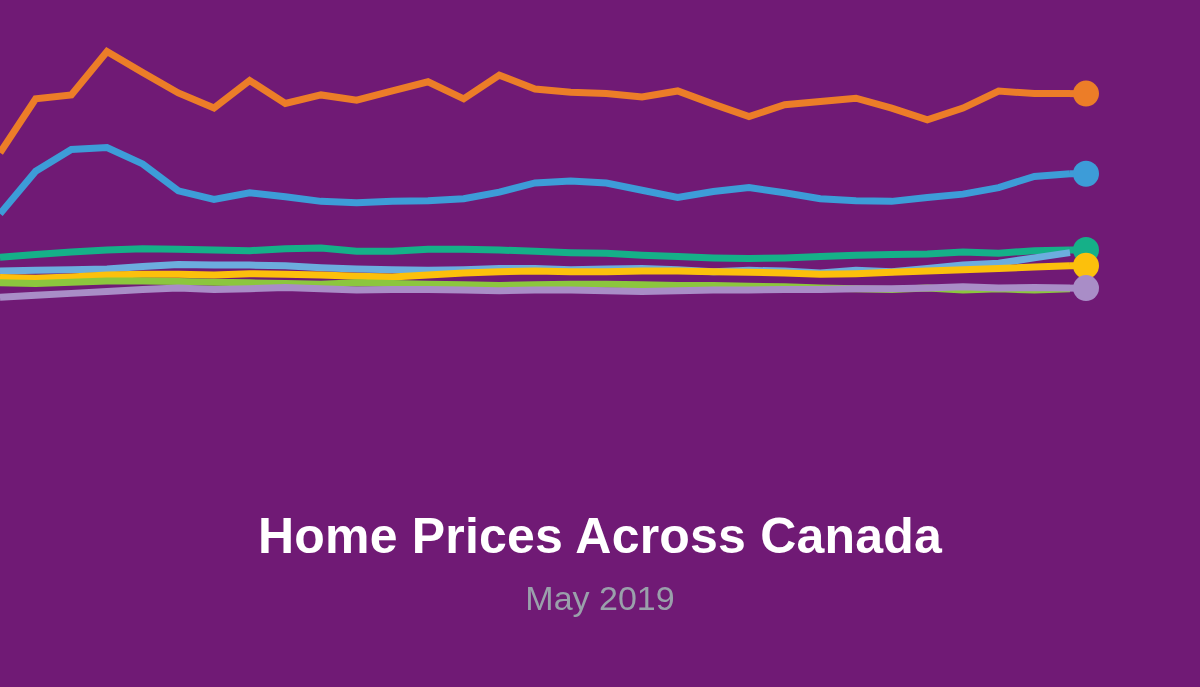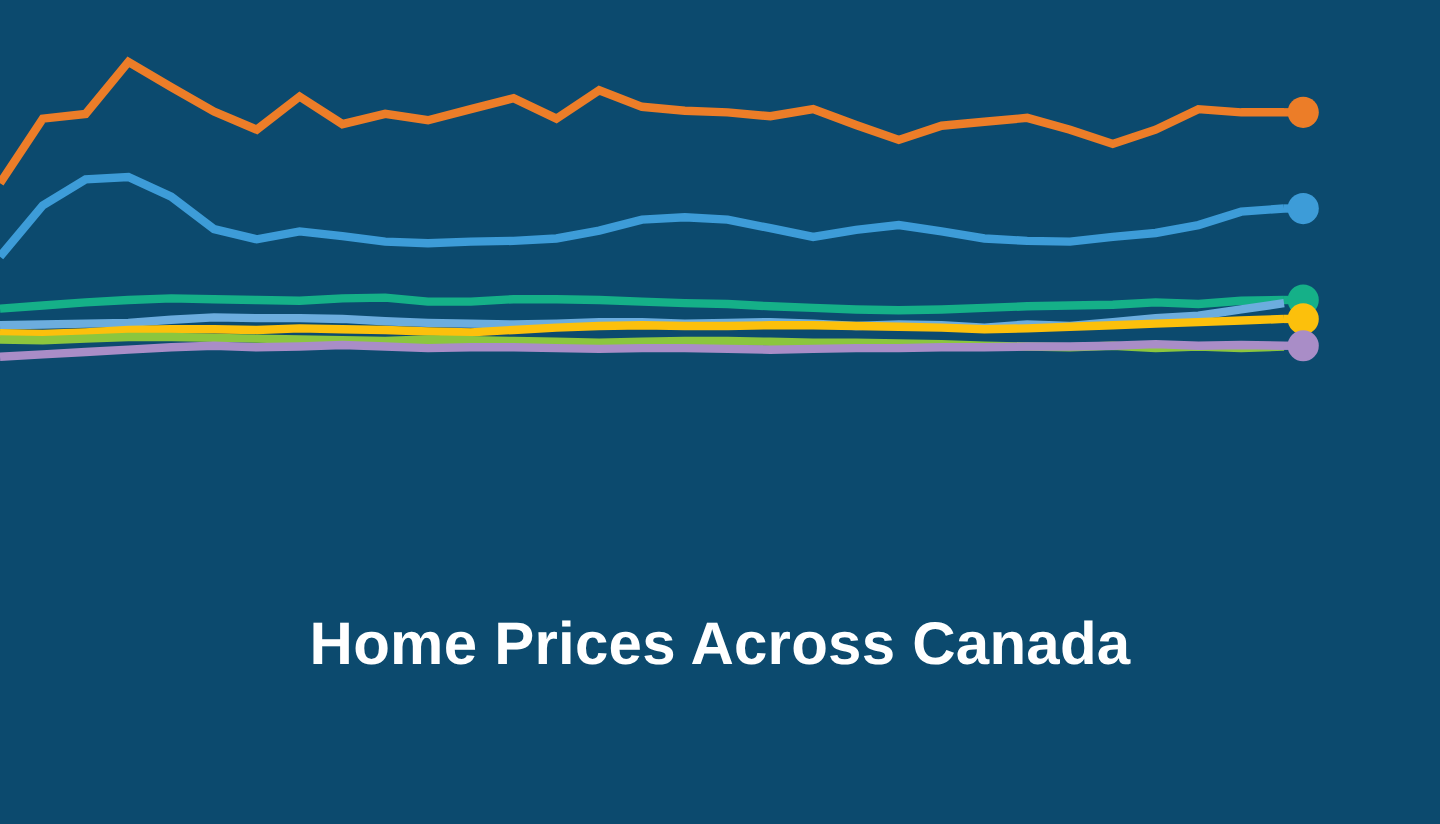--- a/index.html
+++ b/index.html
@@ -10,21 +10,21 @@
   body {
     width: 1200px;
     height: 687px;
     overflow: hidden;
     font-family: "Liberation Sans", sans-serif;
   }
   #stage {
     position: relative;
     width: 1200px;
     height: 687px;
-    background: #0c4a6e;
+    background: #701a75;
   }
   #chart-svg {
     position: absolute;
     left: 0;
     top: 0;
     width: 1200px;
     height: 687px;
     display: block;
   }
   .caption {
@@ -73,14 +73,15 @@
         <circle cx="1086" cy="93.60000000000002" r="13" fill="#ec7d28"></circle>
         <circle cx="1086" cy="173.7714285714286" r="13" fill="#3d9cd8"></circle>
         <circle cx="1086" cy="250" r="13" fill="#15b088"></circle>
         <circle cx="1086" cy="265.7714285714286" r="13" fill="#fcc00c"></circle>
         <circle cx="1086" cy="288.1142857142857" r="13" fill="#a98dc7"></circle>
       </g>
   </svg>
 
   <div class="caption" id="chart-title">Home Prices Across Canada</div>
 
+  <div class="caption" id="chart-subtitle">May 2019</div>
 
 </div>
 
 </body></html>

